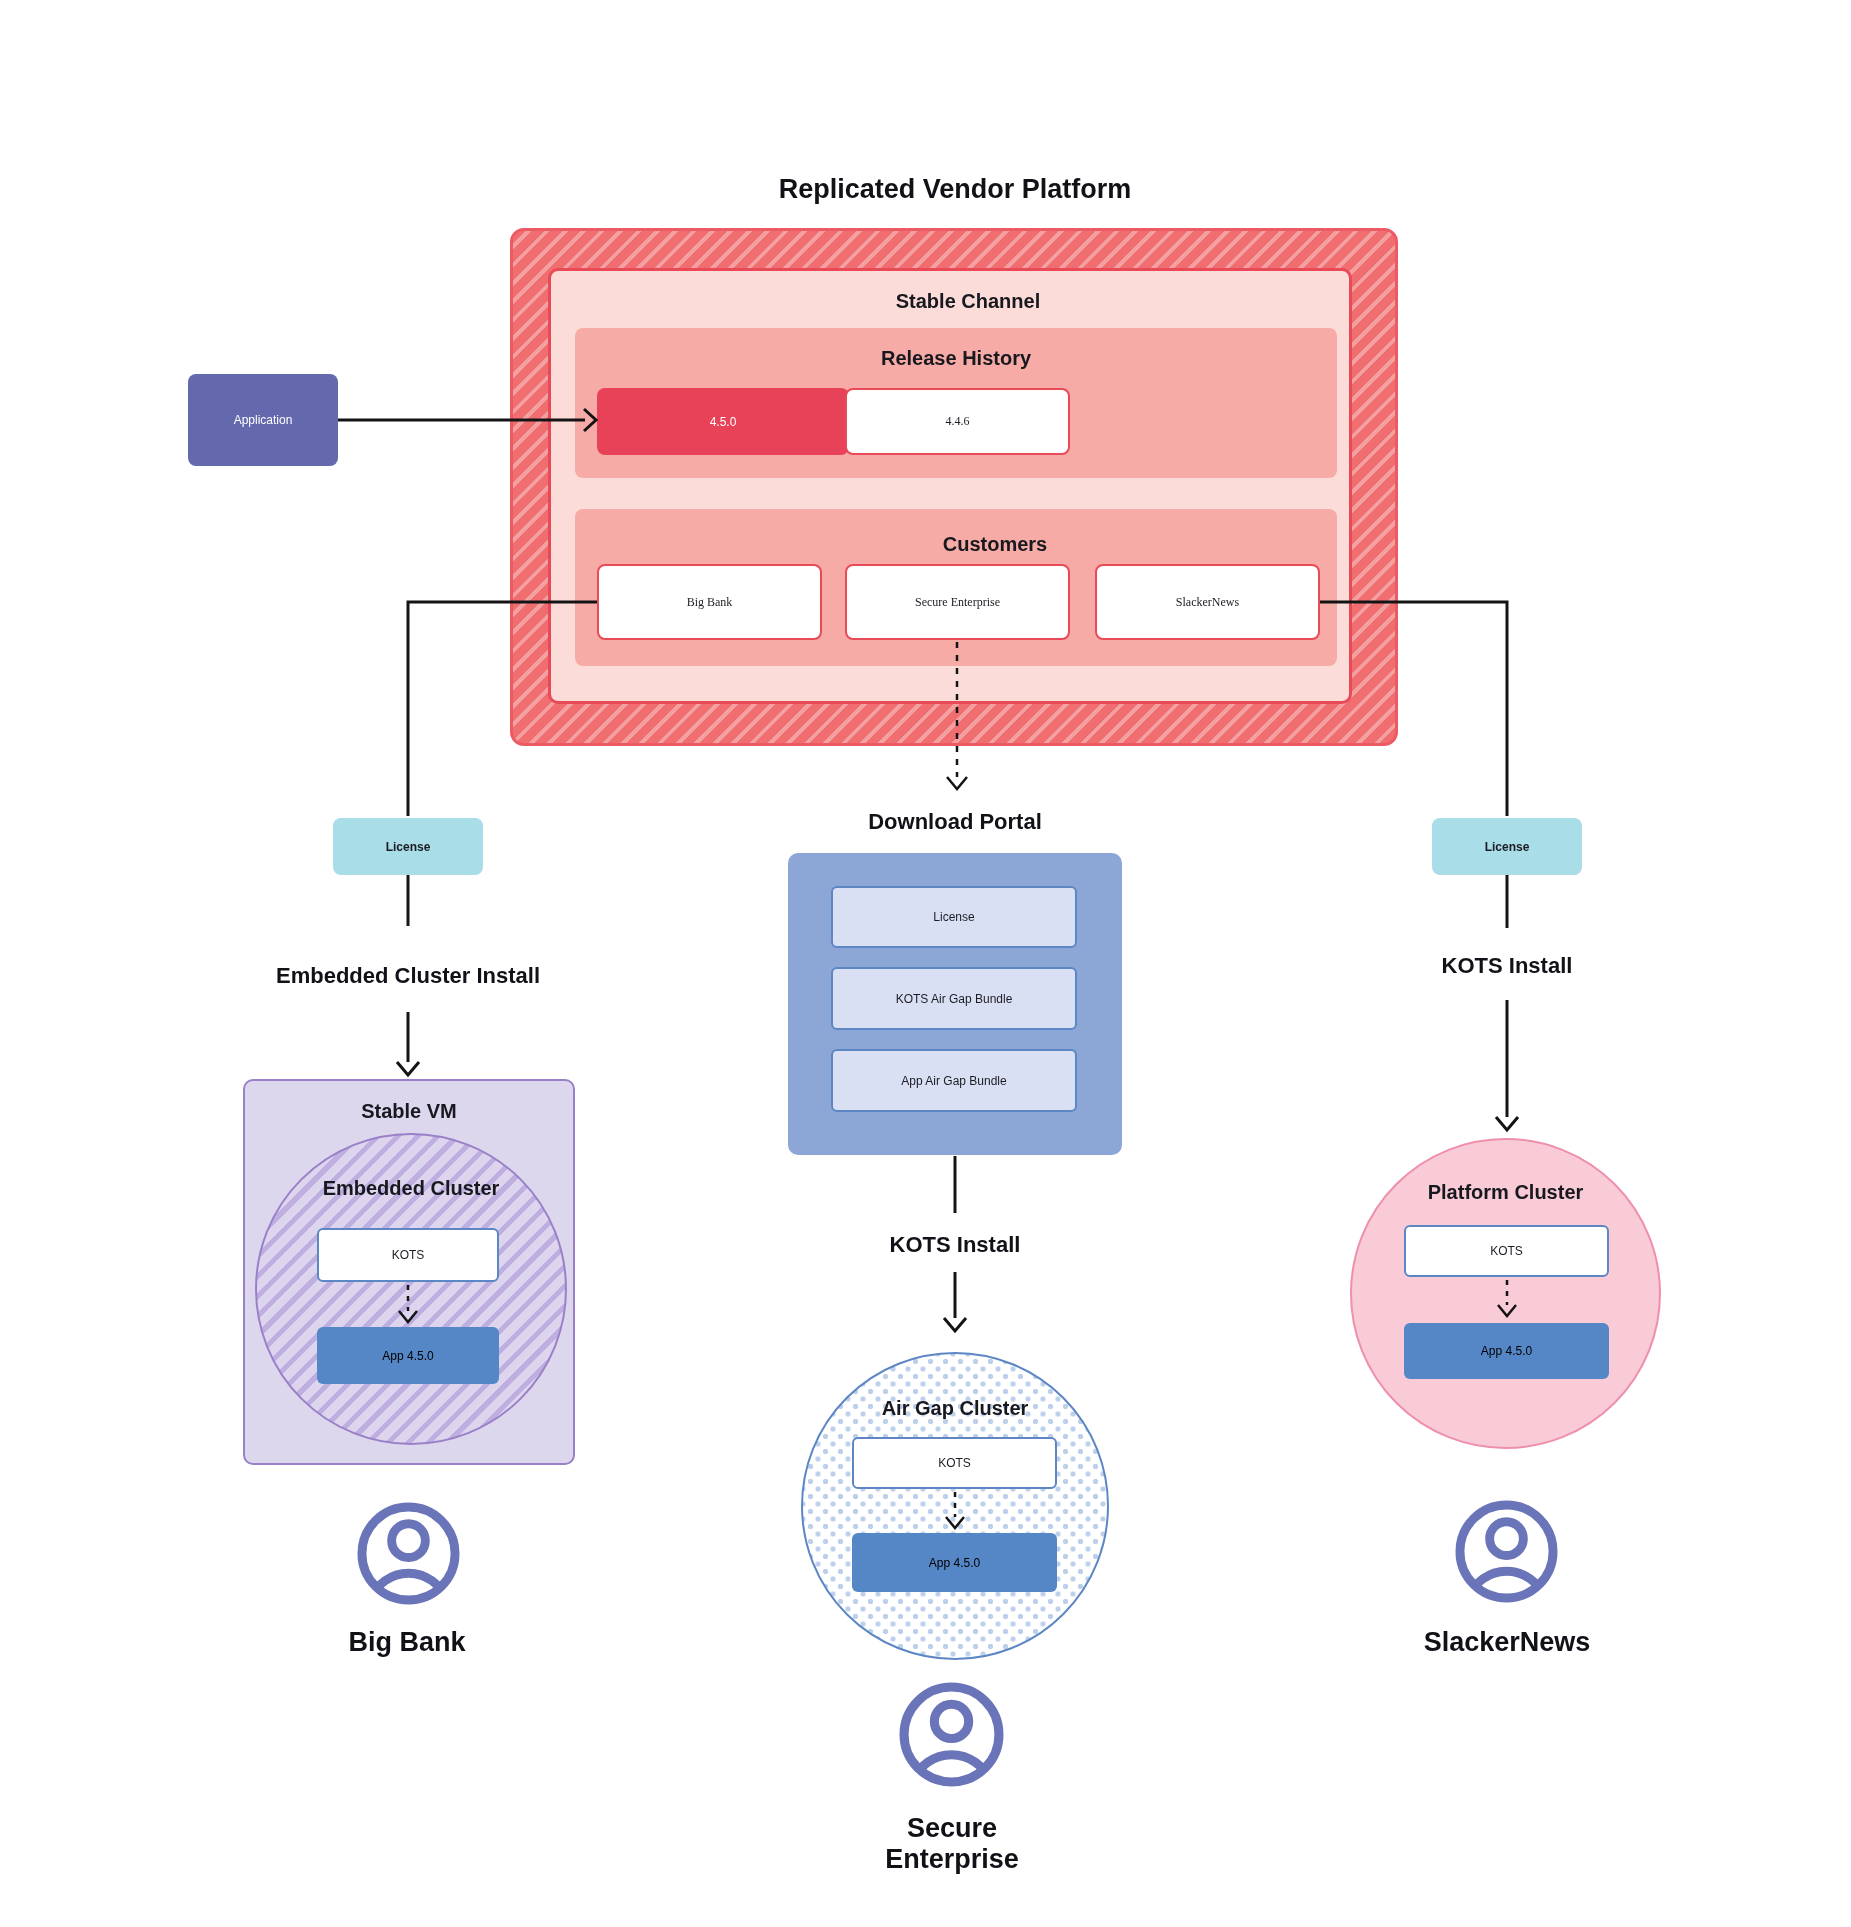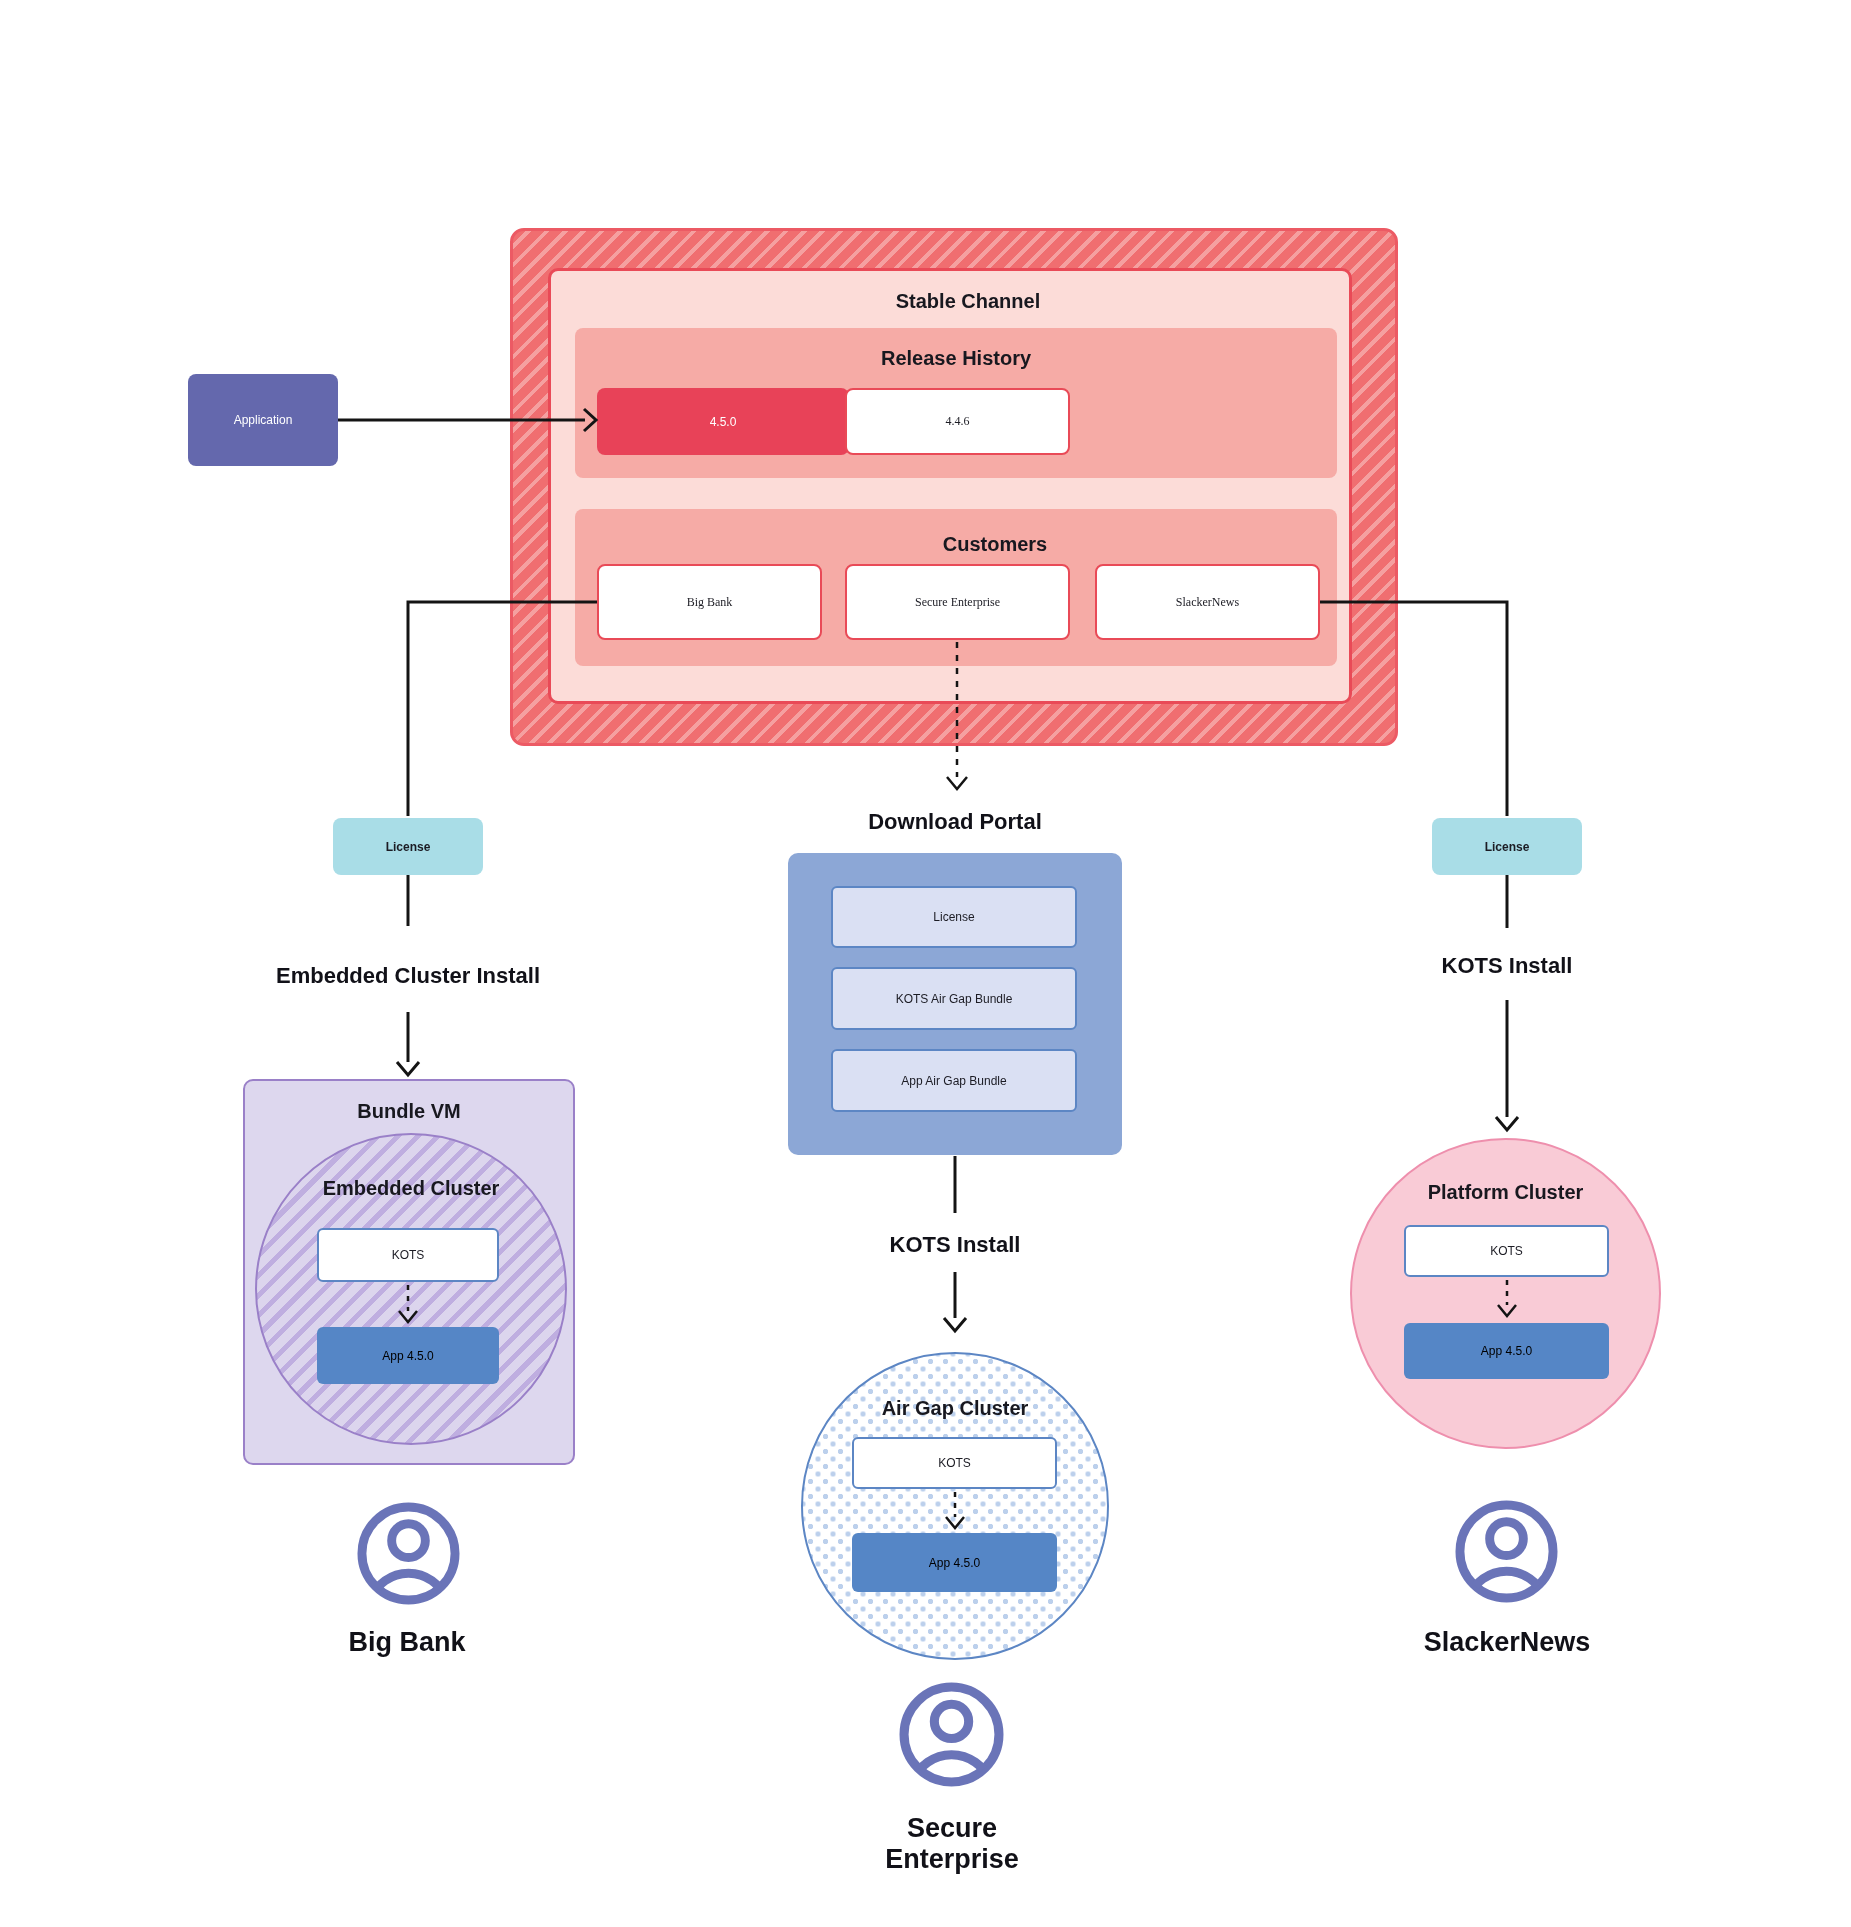--- a/index.html
+++ b/index.html
@@ -46,20 +46,21 @@
   .wrap-narrow{max-width:130px;}
   .connectors{pointer-events:none;z-index:6;}
   .person-icon svg{display:block;width:100%;height:100%;}
 </style>
 </head>
 <body>
 
 <div class="canvas">
 
   
+  <div class="abs center diagram-title" style="left:510px;top:173px;width:890px;height:32px;">Replicated Vendor Platform</div>
 
   
   <div class="grp">
     <div class="abs hatch-red" style="left:510px;top:228px;width:888px;height:518px;"></div>
 
     <div class="abs stable-box" style="left:548px;top:268px;width:804px;height:436px;"></div>
     <div class="abs center section-label" style="left:548px;top:289px;width:804px;height:24px;padding-left:36px;">Stable Channel</div>
 
     
     <div class="abs pink-section" style="left:575px;top:328px;width:762px;height:150px;"></div>
@@ -83,21 +84,21 @@
 
   
   <div class="abs center app-source node-text" style="left:188px;top:374px;width:150px;height:92px;">Application</div>
 
   
   <div class="grp">
     <div class="abs center license-box node-text" style="left:333px;top:818px;width:150px;height:57px;">License</div>
     <div class="abs center flow-label" style="left:258px;top:944px;width:300px;height:64px;">Embedded Cluster Install</div>
 
     <div class="abs vm-box" style="left:243px;top:1079px;width:332px;height:386px;"></div>
-    <div class="abs center section-label" style="left:243px;top:1099px;width:332px;height:24px;">Bundle VM</div>
+    <div class="abs center section-label" style="left:243px;top:1099px;width:332px;height:24px;">Stable VM</div>
 
     <div class="abs hatch-purple" style="left:255px;top:1133px;width:312px;height:312px;"></div>
     <div class="abs center section-label" style="left:255px;top:1176px;width:312px;height:24px;">Embedded Cluster</div>
     <div class="abs center white-blue node-text" style="left:317px;top:1228px;width:182px;height:54px;">KOTS</div>
     <div class="abs center app-node node-text" style="left:317px;top:1327px;width:182px;height:57px;">App 4.5.0</div>
 
     <div class="abs person-icon" style="left:357px;top:1502px;width:103px;height:103px;">
       <svg viewBox="0 0 104 104">
         <defs>
             <clipPath id="pc1">

